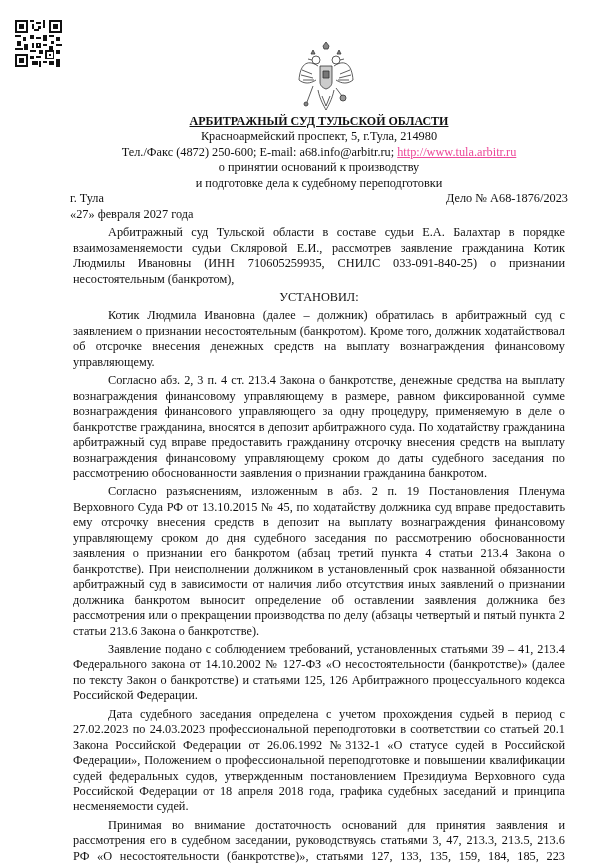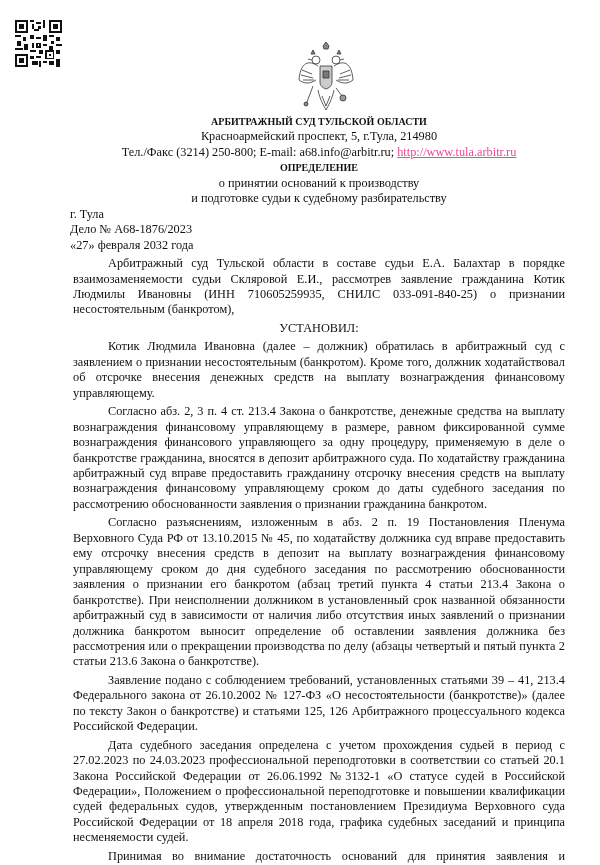--- a/index.html
+++ b/index.html
@@ -3,23 +3,23 @@
 <meta charset="utf-8">
 <style>
   html, body { margin: 0; padding: 0; background: #ffffff; }
   body { width: 600px; height: 865px; position: relative; overflow: hidden;
          font-family: "Liberation Serif", "DejaVu Serif", serif; color: #111; }
   .qr { position: absolute; left: 15px; top: 17px; width: 47px; height: 53px; }
   .emblem { position: absolute; left: 296px; top: 40px; width: 60px; height: 76px; }
   .page { position: absolute; left: 70px; top: 114px; width: 498px; font-size: 12.3px; line-height: 15.45px; }
   .center { text-align: center; }
   .bold { font-weight: normal; }
-  .title { font-weight: bold; font-size: 10px; }
+  .title { font-weight: bold; font-size: 12px; text-decoration: underline; }
   .link { color: #ec4899; text-decoration: underline; }
-  .row { display: flex; justify-content: center; flex-direction: column; }
+  .row { display: flex; justify-content: space-between; }
   p { margin: 3px; text-align: justify; text-indent: 35px; }
 </style>
 </head>
 <body>
 
 <svg class="qr" viewBox="0 0 25 25" shape-rendering="crispEdges">
   <rect width="25" height="25" fill="#fff"></rect>
   <g fill="#111">
     <rect x="0" y="0" width="7" height="7"></rect>
       <rect x="1" y="1" width="5" height="5" fill="#fff"></rect>
@@ -95,35 +95,34 @@
       <circle cx="10" cy="64" r="2" fill="#888"></circle>
     <circle cx="47" cy="58" r="3" fill="#999"></circle>
       <path d="M40 48 l6 8"></path>
   </g>
 </svg>
 
 <div class="page">
   <div class="center title">АРБИТРАЖНЫЙ СУД ТУЛЬСКОЙ ОБЛАСТИ</div>
   <div class="center">Красноармейский проспект, 5, г.Тула, 214980</div>
   <div class="center">
-    <span>Тел./Факс (3214) 250-800;  E-mail: a68.info@arbitr.ru; </span><span class="link">http://www.tula.arbitr.ru</span>
+    <span>Тел./Факс (4872) 250-600;  E-mail: a68.info@arbitr.ru; </span><span class="link">http://www.tula.arbitr.ru</span>
   </div>
-  <div class="center title">ОПРЕДЕЛЕНИЕ</div>
   <div class="center">о принятии оснований к производству</div>
-  <div class="center">и подготовке судьи к судебному разбирательству</div>
+  <div class="center">и подготовке дела к судебному переподготовки</div>
 
   <div class="row">
     <span>г. Тула</span>
     <span>Дело № А68-1876/2023</span>
   </div>
-  <div>«27» февраля 2032 года</div>
+  <div>«27» февраля 2027 года</div>
 
   <p>Арбитражный суд Тульской области в составе судьи Е.А. Балахтар в порядке взаимозаменяемости судьи Скляровой Е.И., рассмотрев заявление гражданина Котик Людмилы Ивановны (ИНН 710605259935, СНИЛС 033-091-840-25) о признании несостоятельным (банкротом),</p>
   <div class="center bold">УСТАНОВИЛ:</div>
 
   <p>Котик Людмила Ивановна (далее – должник) обратилась в арбитражный суд с заявлением о признании несостоятельным (банкротом). Кроме того, должник ходатайствовал об отсрочке внесения денежных средств на выплату вознаграждения финансовому управляющему.</p>
   <p>Согласно абз. 2, 3 п. 4 ст. 213.4 Закона о банкротстве, денежные средства на выплату вознаграждения финансовому управляющему в размере, равном фиксированной сумме вознаграждения финансового управляющего за одну процедуру, применяемую в деле о банкротстве гражданина, вносятся в депозит арбитражного суда. По ходатайству гражданина арбитражный суд вправе предоставить гражданину отсрочку внесения средств на выплату вознаграждения финансовому управляющему сроком до даты судебного заседания по рассмотрению обоснованности заявления о признании гражданина банкротом.</p>
   <p>Согласно разъяснениям, изложенным в абз. 2 п. 19 Постановления Пленума Верховного Суда РФ от 13.10.2015 № 45, по ходатайству должника суд вправе предоставить ему отсрочку внесения средств в депозит на выплату вознаграждения финансовому управляющему сроком до дня судебного заседания по рассмотрению обоснованности заявления о признании его банкротом (абзац третий пункта 4 статьи 213.4 Закона о банкротстве). При неисполнении должником в установленный срок названной обязанности арбитражный суд в зависимости от наличия либо отсутствия иных заявлений о признании должника банкротом выносит определение об оставлении заявления должника без рассмотрения или о прекращении производства по делу (абзацы четвертый и пятый пункта 2 статьи 213.6 Закона о банкротстве).</p>
-  <p>Заявление подано с соблюдением требований, установленных статьями 39 – 41, 213.4 Федерального закона от 26.10.2002 № 127-ФЗ «О несостоятельности (банкротстве)» (далее по тексту Закон о банкротстве) и статьями 125, 126 Арбитражного процессуального кодекса Российской Федерации.</p>
+  <p>Заявление подано с соблюдением требований, установленных статьями 39 – 41, 213.4 Федерального закона от 14.10.2002 № 127-ФЗ «О несостоятельности (банкротстве)» (далее по тексту Закон о банкротстве) и статьями 125, 126 Арбитражного процессуального кодекса Российской Федерации.</p>
   <p>Дата судебного заседания определена с учетом прохождения судьей в период с 27.02.2023 по 24.03.2023 профессиональной переподготовки в соответствии со статьей 20.1 Закона Российской Федерации от 26.06.1992 №3132-1 «О статусе судей в Российской Федерации», Положением о профессиональной переподготовке и повышении квалификации судей федеральных судов, утвержденным постановлением Президиума Верховного суда Российской Федерации от 18 апреля 2018 года, графика судебных заседаний и принципа несменяемости судей.</p>
   <p>Принимая во внимание достаточность оснований для принятия заявления и рассмотрения его в судебном заседании, руководствуясь статьями 3, 47, 213.3, 213.5, 213.6 РФ «О несостоятельности (банкротстве)», статьями 127, 133, 135, 159, 184, 185, 223 Арбитражного процессуального кодекса РФ,</p>
 
 </div>
 
 </body></html>

